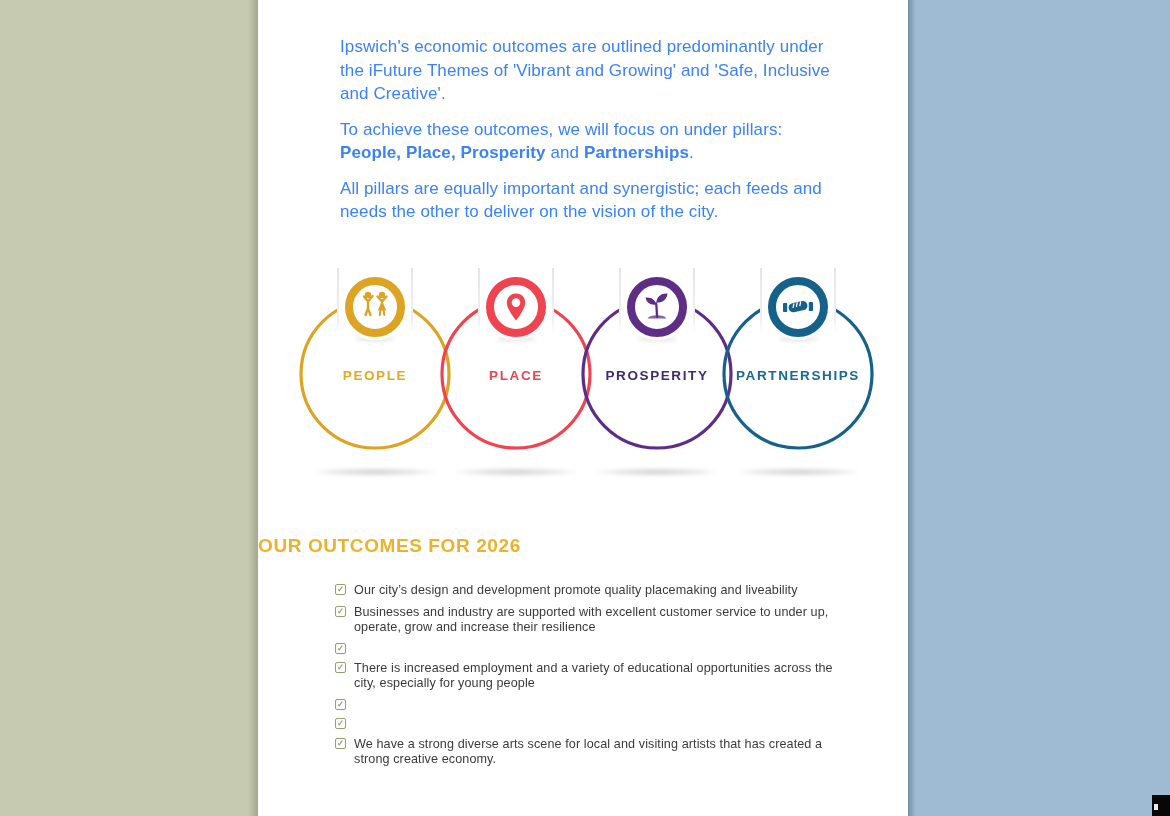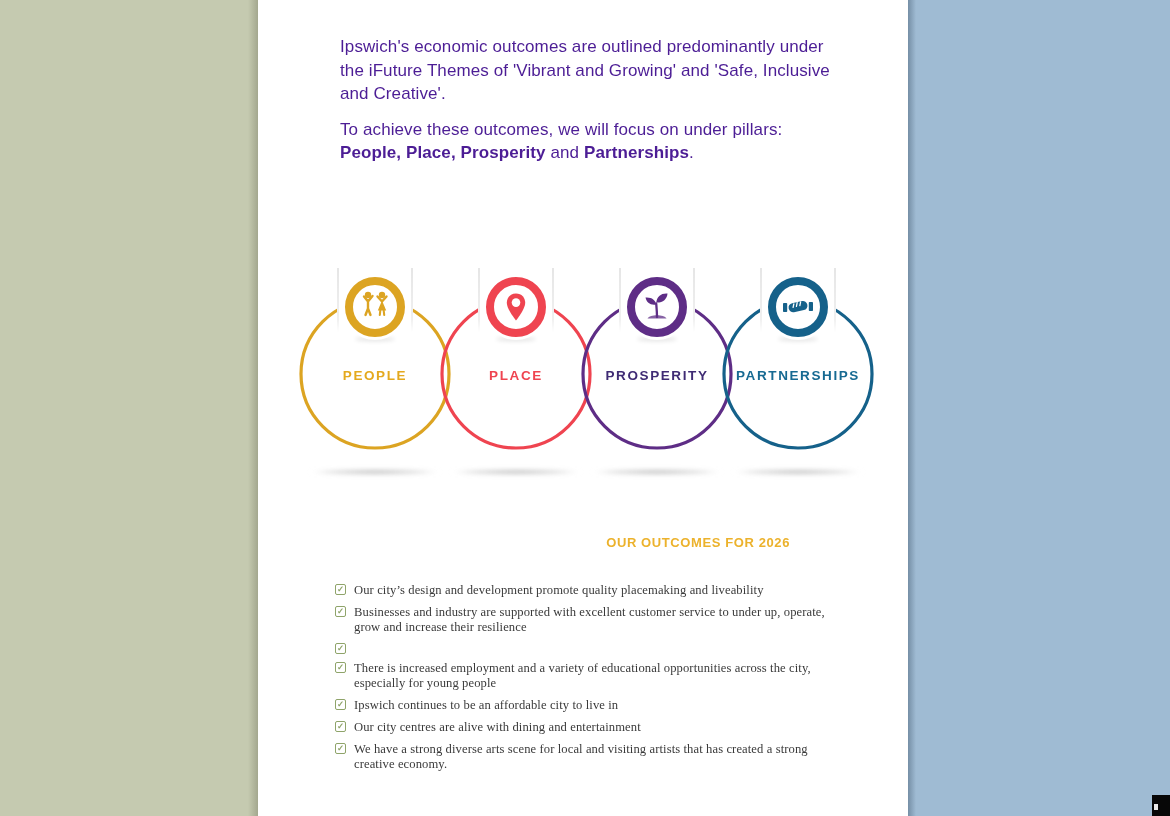--- a/index.html
+++ b/index.html
@@ -21,49 +21,50 @@
   .intro { position:absolute; left:82px; top:35px; width:506px; color:#2d2d2d;
     font-size:17px; line-height:23.5px; letter-spacing:0.1px; }
   .intro p { margin-bottom:12px; }
   .intro b { font-weight:bold; }
 
   
   .pillars-svg { position:absolute; left:0; top:258px; width:650px; height:230px; }
   .pillar-label { font-family:"Liberation Sans", sans-serif; font-weight:bold; font-size:13.5px; letter-spacing:1.6px; }
 
   
-  .outcomes-heading { position:absolute; left:0; top:535px; width:532px; text-align:right;
-    font-size:13px; font-weight:bold; letter-spacing:0.6px; }
+  .outcomes-heading { position:absolute; left:0; top:535px; width:532px; text-align:left;
+    font-size:19px; font-weight:bold; letter-spacing:0.6px; }
   .outcomes-list { position:absolute; left:77px; top:583px; width:512px; list-style:none; }
   .outcomes-list li { display:flex; align-items:flex-start; margin-bottom:7.5px;
     font-size:12.6px; line-height:14.6px; color:#3a3a3a; letter-spacing:0.1px; }
   .check { flex:0 0 auto; width:11px; height:11px; margin:1px 8px 0 0;
     border:1.6px solid currentColor; border-radius:2px;
     display:flex; align-items:center; justify-content:center;
     font-size:8.5px; line-height:9px; font-weight:bold; }
   .check span { transform:translateY(-0.5px); }
-  .li-text { max-width:492px;font-family:Liberation Serif, serif; }
+  .li-text { max-width:492px; }
 
   
   .corner-widget { position:absolute; right:0; bottom:0; width:18px; height:21px; background:#070707; cursor:pointer; }
   .corner-widget::after { content:""; position:absolute; left:2px; top:9px; width:4px; height:6px; background:#e8e8e8; }
 </style>
 </head>
 <body>
 
 <div class="stage">
 
   <div class="bg-left" style="background-color: rgb(197, 202, 176);"></div>
   <div class="bg-right" style="background-color: rgb(159, 187, 211);"></div>
 
   <div class="page">
 
-    <div class="intro" style="color: #4c1d95;">
+    <div class="intro" style="color: #3b82f6;">
       <p>Ipswich's economic outcomes are outlined predominantly under the iFuture Themes of 'Vibrant and Growing' and 'Safe, Inclusive and Creative'.</p>
       <p><span>To achieve these outcomes, we will focus on under pillars: </span><b>People, Place, Prosperity</b><span> and </span><b>Partnerships</b><span>.</span></p>
+      <p>All pillars are equally important and synergistic; each feeds and needs the other to deliver on the vision of the city.</p>
     </div>
 
     <svg class="pillars-svg" viewBox="0 0 650 230">
       <defs>
         <radialGradient id="shadGrad" cx="50%" cy="50%" r="50%">
           <stop offset="0%" stop-color="#8a8a8a" stop-opacity="0.55"></stop>
           <stop offset="70%" stop-color="#9a9a9a" stop-opacity="0.25"></stop>
           <stop offset="100%" stop-color="#ffffff" stop-opacity="0"></stop>
         </radialGradient>
         <linearGradient id="ribbonEdge" x1="0" y1="0" x2="0" y2="1">
@@ -177,27 +178,25 @@
       <li>
         <span class="check" style="color: rgb(143, 164, 106);">
             <span>✓</span>
           </span>
         <span class="li-text">There is increased employment and a variety of educational opportunities across the city, especially for young people</span>
       </li>
       <li>
         <span class="check" style="color: rgb(143, 164, 106);">
             <span>✓</span>
           </span>
-        <span class="li-text">Ipswich continues to be an affordable city to live in</span>
-      </li>
-      <li>
-        <span class="check" style="color: rgb(143, 164, 106);">
-            <span>✓</span>
-          </span>
-        <span class="li-text">Our city centres are alive with dining and entertainment</span>
+      </li>
+      <li>
+        <span class="check" style="color: rgb(143, 164, 106);">
+            <span>✓</span>
+          </span>
       </li>
       <li>
         <span class="check" style="color: rgb(143, 164, 106);">
             <span>✓</span>
           </span>
         <span class="li-text">We have a strong diverse arts scene for local and visiting artists that has created a strong creative economy.</span>
       </li>
     </ul>
 
   </div>

